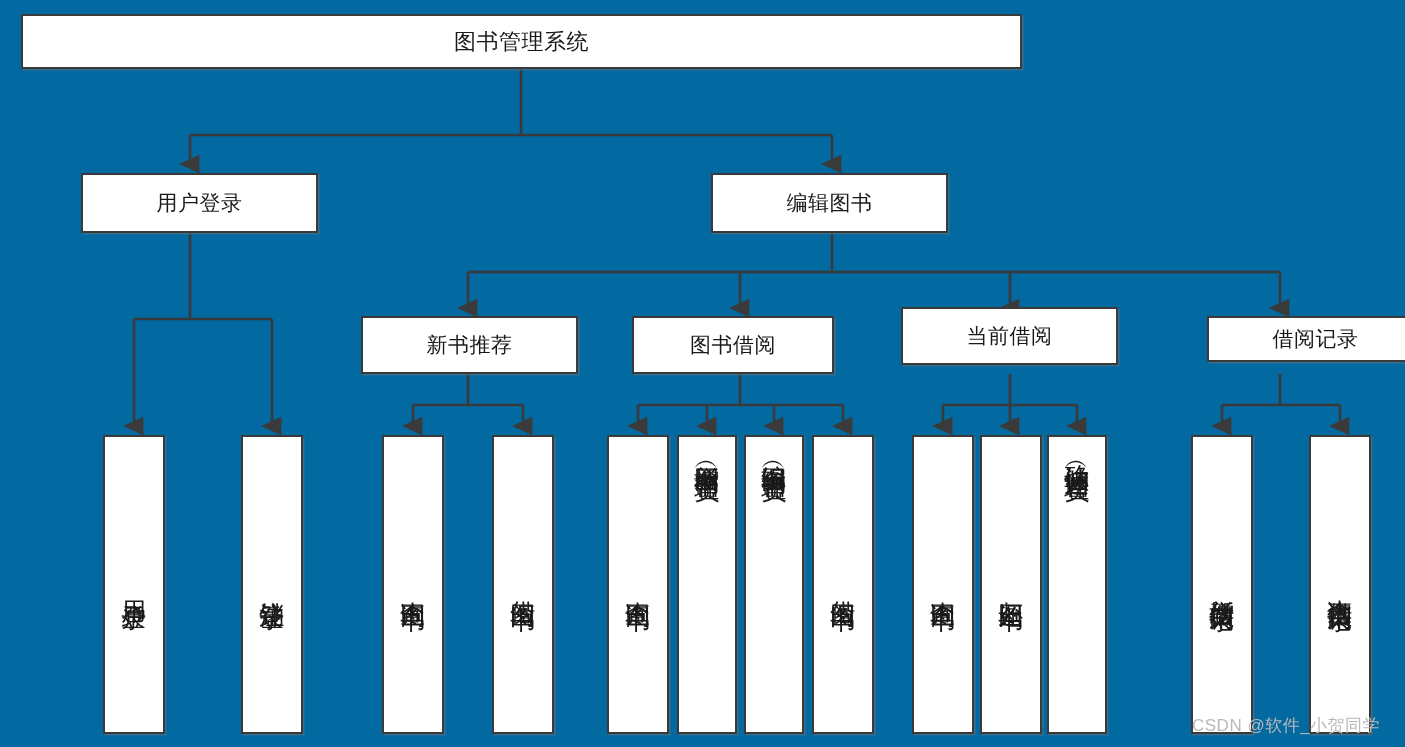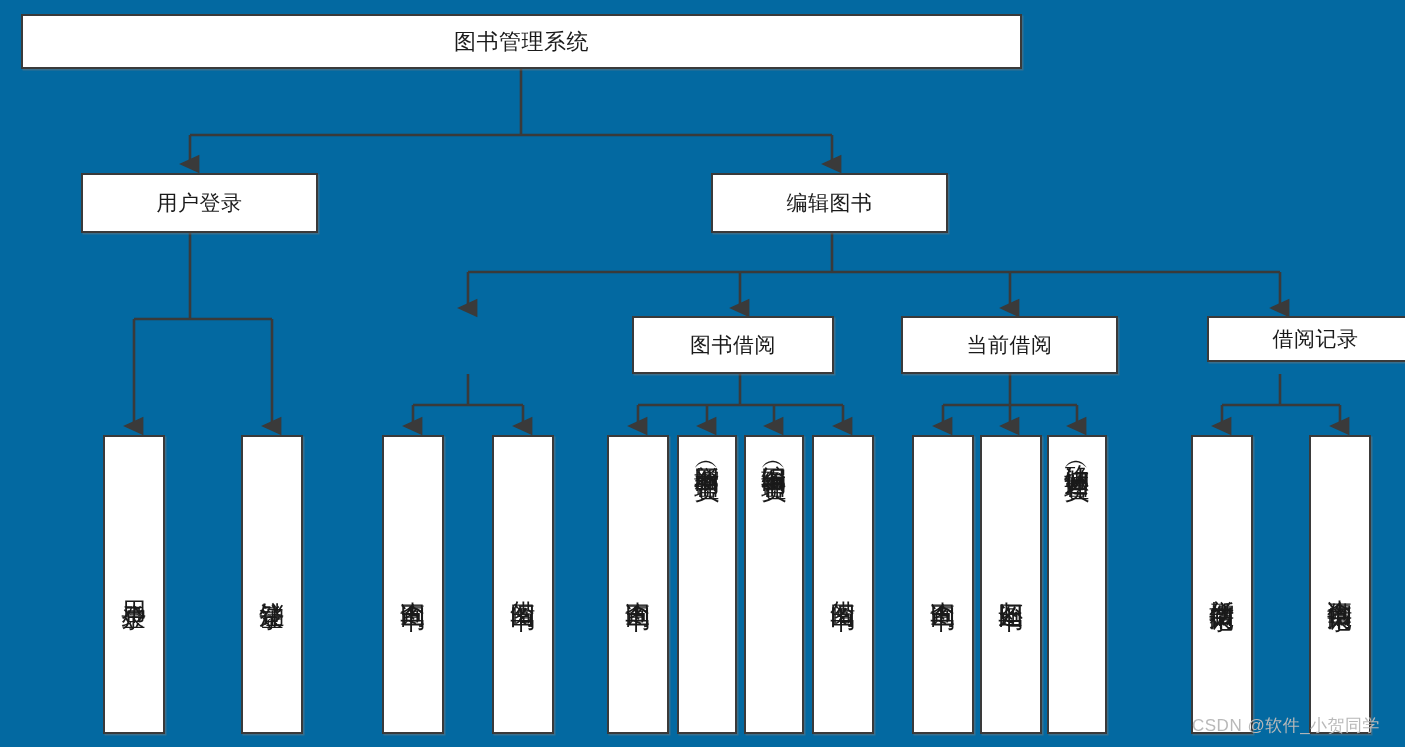--- a/index.html
+++ b/index.html
@@ -142,26 +142,29 @@
   </div>
 
   <div class="node horiz" style="left:81px; top:173px; width:237px; height:60px;">
     <span class="node-label">用户登录</span>
   </div>
 
   <div class="node horiz" style="left:711px; top:173px; width:237px; height:60px;">
     <span class="node-label">编辑图书</span>
   </div>
 
+  <div class="node horiz" style="left:361px; top:316px; width:217px; height:58px;">
+    <span class="node-label">新书推荐</span>
+  </div>
 
   <div class="node horiz" style="left:632px; top:316px; width:202px; height:58px;">
     <span class="node-label">图书借阅</span>
   </div>
 
-  <div class="node horiz" style="left:901px; top:316px; width:217px; height:58px;">
+  <div class="node horiz" style="left:901px; top:307px; width:217px; height:58px;">
     <span class="node-label">当前借阅</span>
   </div>
 
   <div class="node horiz" style="left:1171px; top:316px; width:217px; height:46px;margin-left:36px;">
     <span class="node-label">借阅记录</span>
   </div>
 
   <div class="node vert centered" style="left:103px; top:435px; width:62px; height:299px;">
     <span class="node-label">用户登录</span>
   </div>

